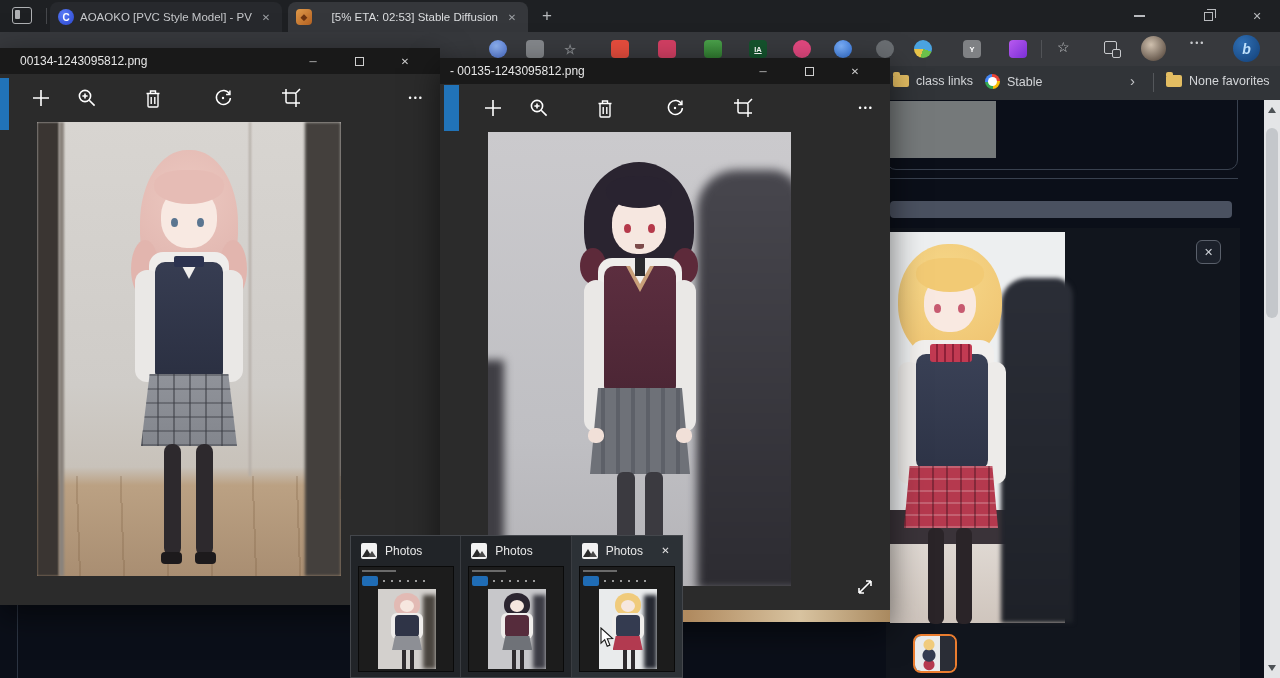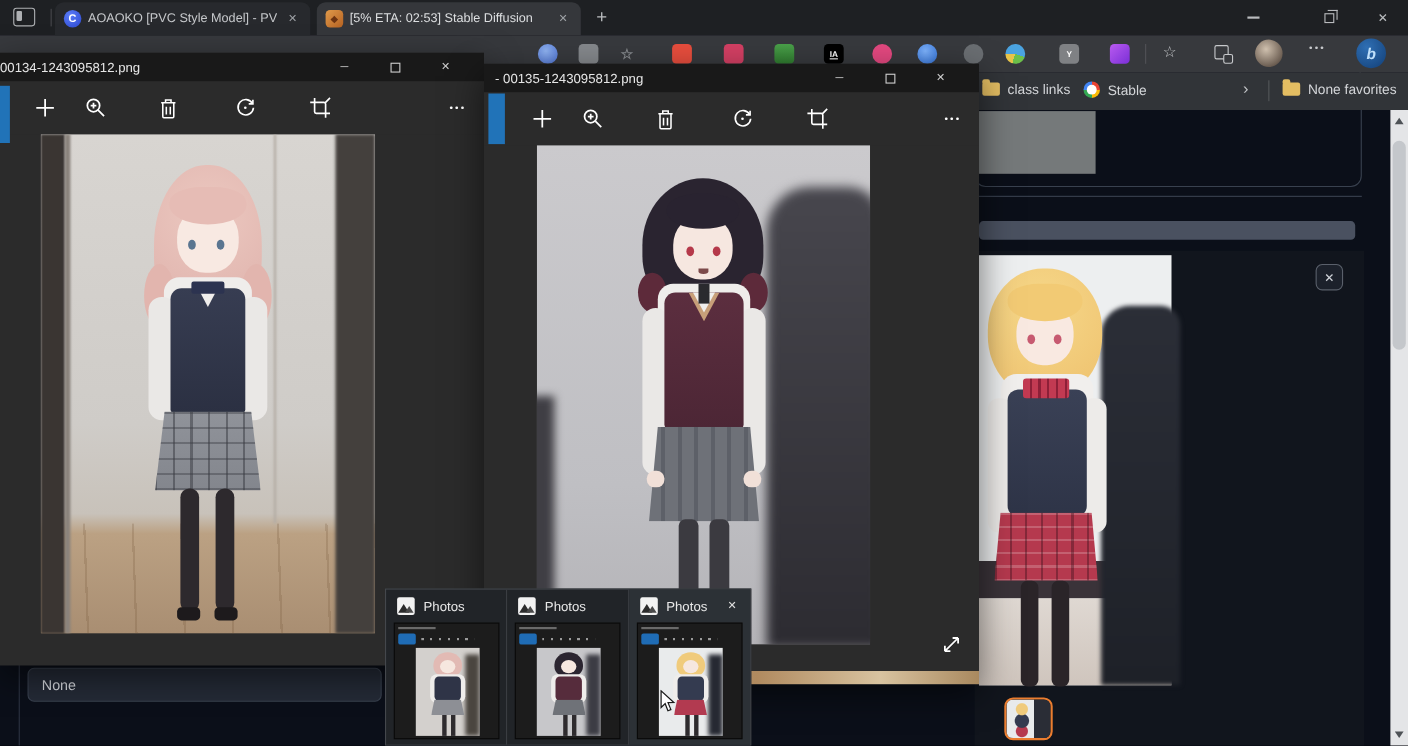--- a/index.html
+++ b/index.html
@@ -9,21 +9,21 @@
 
   
   .tabbar{position:absolute;left:0;top:0;width:1280px;height:32px;background:#1e2023;z-index:2;}
   .tablist-btn{position:absolute;left:12px;top:7px;width:20px;height:17px;border:1.5px solid #aeb0b3;border-radius:3px;}
   .tablist-btn i{position:absolute;left:2px;top:2px;width:5px;height:9px;background:#aeb0b3;border-radius:1px;}
   .tab-sep{position:absolute;left:46px;top:8px;width:1px;height:16px;background:#46484c;}
   .tab{position:absolute;top:2px;height:30px;border-radius:8px 8px 0 0;display:flex;align-items:center;padding:0 8px;cursor:default;}
   .tab1{left:50px;width:232px;background:#27292d;}
   .tab2{left:288px;width:240px;background:#35373b;}
   .tab .title{flex:1;font-size:11.5px;color:#c6c8cb;white-space:nowrap;overflow:hidden;margin:0 6px;}
-  .tab2 .title{color:#dcdee0;}
+  .tab2 .title{color:#dcdee0;text-align:right;}
   .tab .close{width:16px;height:16px;font-size:10px;color:#9ea1a5;display:flex;align-items:center;justify-content:center;border-radius:3px;}
   .favicon{width:16px;height:16px;border-radius:50%;display:flex;align-items:center;justify-content:center;flex:0 0 16px;}
   .fav-civitai{background:radial-gradient(circle at 35% 30%,#5a7cf7,#2b47d0);color:#fff;font-size:10px;font-weight:bold;}
   .fav-sd{border-radius:4px;background:linear-gradient(135deg,#e09a4a,#b56222);color:#6e3410;font-size:9px;}
   .newtab{position:absolute;left:536px;top:5px;width:22px;height:22px;color:#b8babd;font-size:17px;line-height:21px;text-align:center;font-weight:300;}
   .wc{position:absolute;top:0;height:32px;width:46px;display:flex;align-items:center;justify-content:center;}
   .wc-min{left:1116px;}.wc-rest{left:1185px;}.wc-close{left:1234px;}
   .wc .bar{width:11px;height:1.5px;background:#b9bbbe;}
   .wc .sq{width:9px;height:9px;border:1.2px solid #b9bbbe;position:relative;background:#1e2023;}
   .wc .sq i{position:absolute;left:2px;top:-4px;width:9px;height:9px;border:1.2px solid #b9bbbe;border-left:none;border-bottom:none;}
@@ -69,21 +69,21 @@
   .sb-arrow{position:absolute;left:4px;width:0;height:0;border-left:4.5px solid transparent;border-right:4.5px solid transparent;}
   .sb-up{top:7px;border-bottom:6px solid #4e5256;}
   .sb-down{bottom:7px;border-top:6px solid #4e5256;}
   .sb-thumb{position:absolute;left:2px;top:28px;width:12px;height:190px;border-radius:6px;background:#c4c7cb;}
 
   
   .pwin{position:absolute;background:#2b2b2b;box-shadow:0 10px 30px rgba(0,0,0,.55);}
   .pw1{left:0;top:48px;width:440px;height:557px;z-index:10;}
   .pw2{left:440px;top:58px;width:450px;height:564px;z-index:20;}
   .ptitle{position:absolute;left:0;top:0;right:0;height:26px;background:#191919;display:flex;align-items:center;}
-  .ptitle .txt{font-size:12px;color:#e6e6e6;margin-left:0;white-space:nowrap;}
+  .ptitle .txt{font-size:12px;color:#e6e6e6;margin-left:20px;white-space:nowrap;}
   .pw2 .ptitle .txt{margin-left:10px;}
   .pctrl{position:absolute;right:12px;top:0;height:26px;width:138px;display:flex;}
   .pctrl>div{flex:1;display:flex;align-items:center;justify-content:center;color:#cfcfcf;font-size:10px;}
   .pctrl .psq{width:9px;height:9px;border:1.2px solid #cfcfcf;}
   .ptools{position:absolute;left:0;top:26px;right:0;height:48px;background:#2b2b2b;display:flex;align-items:center;}
   .pt-icon{width:22px;height:22px;flex:0 0 22px;}
   .pt-icon svg{display:block;}
   .pt-more{margin-left:auto;margin-right:16px;color:#fff;font-size:9px;letter-spacing:2px;}
   .bluestrip{position:absolute;left:0;top:30px;width:9px;height:52px;background:#2173b8;}
   .pw2 .bluestrip{left:4px;width:15px;top:27px;height:46px;}
@@ -227,23 +227,20 @@
         <div class="a3-legR"></div>
       </div>
     </div>
     <div class="sd-close">
         <span>✕</span>
       </div>
     <div class="sd-thumb">
         <div class="tiny-art"></div>
       </div>
     <div class="sd-vline"></div>
-    <div class="sd-dropdown">
-        <span>None</span>
-      </div>
   </div>
 
   <div class="scrollbar">
     <div class="sb-arrow sb-up"></div>
     <div class="sb-thumb"></div>
     <div class="sb-arrow sb-down"></div>
   </div>
 
   <div class="tabbar">
     <div class="tablist-btn">
@@ -278,21 +275,21 @@
       </div>
   </div>
 
   <div class="toolbar">
     <span class="ext" style="left:489px;background:radial-gradient(circle at 40% 35%,#8fb2f0,#4a6fd0);border-radius:50%;"></span>
     <span class="ext" style="left:526px;background:#84878b;"></span>
     <span class="ext" style="left:561px;background:transparent;color:#85888c;font-size:13px;">☆</span>
     <span class="ext" style="left:611px;background:#e64d3d;"></span>
     <span class="ext" style="left:658px;background:#d23f63;"></span>
     <span class="ext" style="left:704px;background:linear-gradient(#4aa04a,#2f7a2f);"></span>
-    <span class="ext" style="left:749px;background:#000000;text-decoration:underline;">
+    <span class="ext" style="left:749px;background:#14532d;text-decoration:underline;">
         <span>IA</span>
       </span>
     <span class="ext" style="left:793px;background:#e2487f;border-radius:50%;"></span>
     <span class="ext" style="left:834px;background:radial-gradient(circle at 40% 35%,#7db1fa,#2f6fd6);border-radius:50%;"></span>
     <span class="ext" style="left:876px;background:#6a6e72;border-radius:50%;"></span>
     <span class="ext" style="left:914px;background:conic-gradient(#4aa3e0 0 30%,#6cc04a 30% 55%,#e8c44a 55% 75%,#4aa3e0 75% 100%);border-radius:50%;"></span>
     <span class="ext" style="left:963px;background:#7f8184;">
         <span>Y</span>
       </span>
     <span class="ext" style="left:1009px;background:linear-gradient(135deg,#b95af0,#7a2fd6);"></span>

